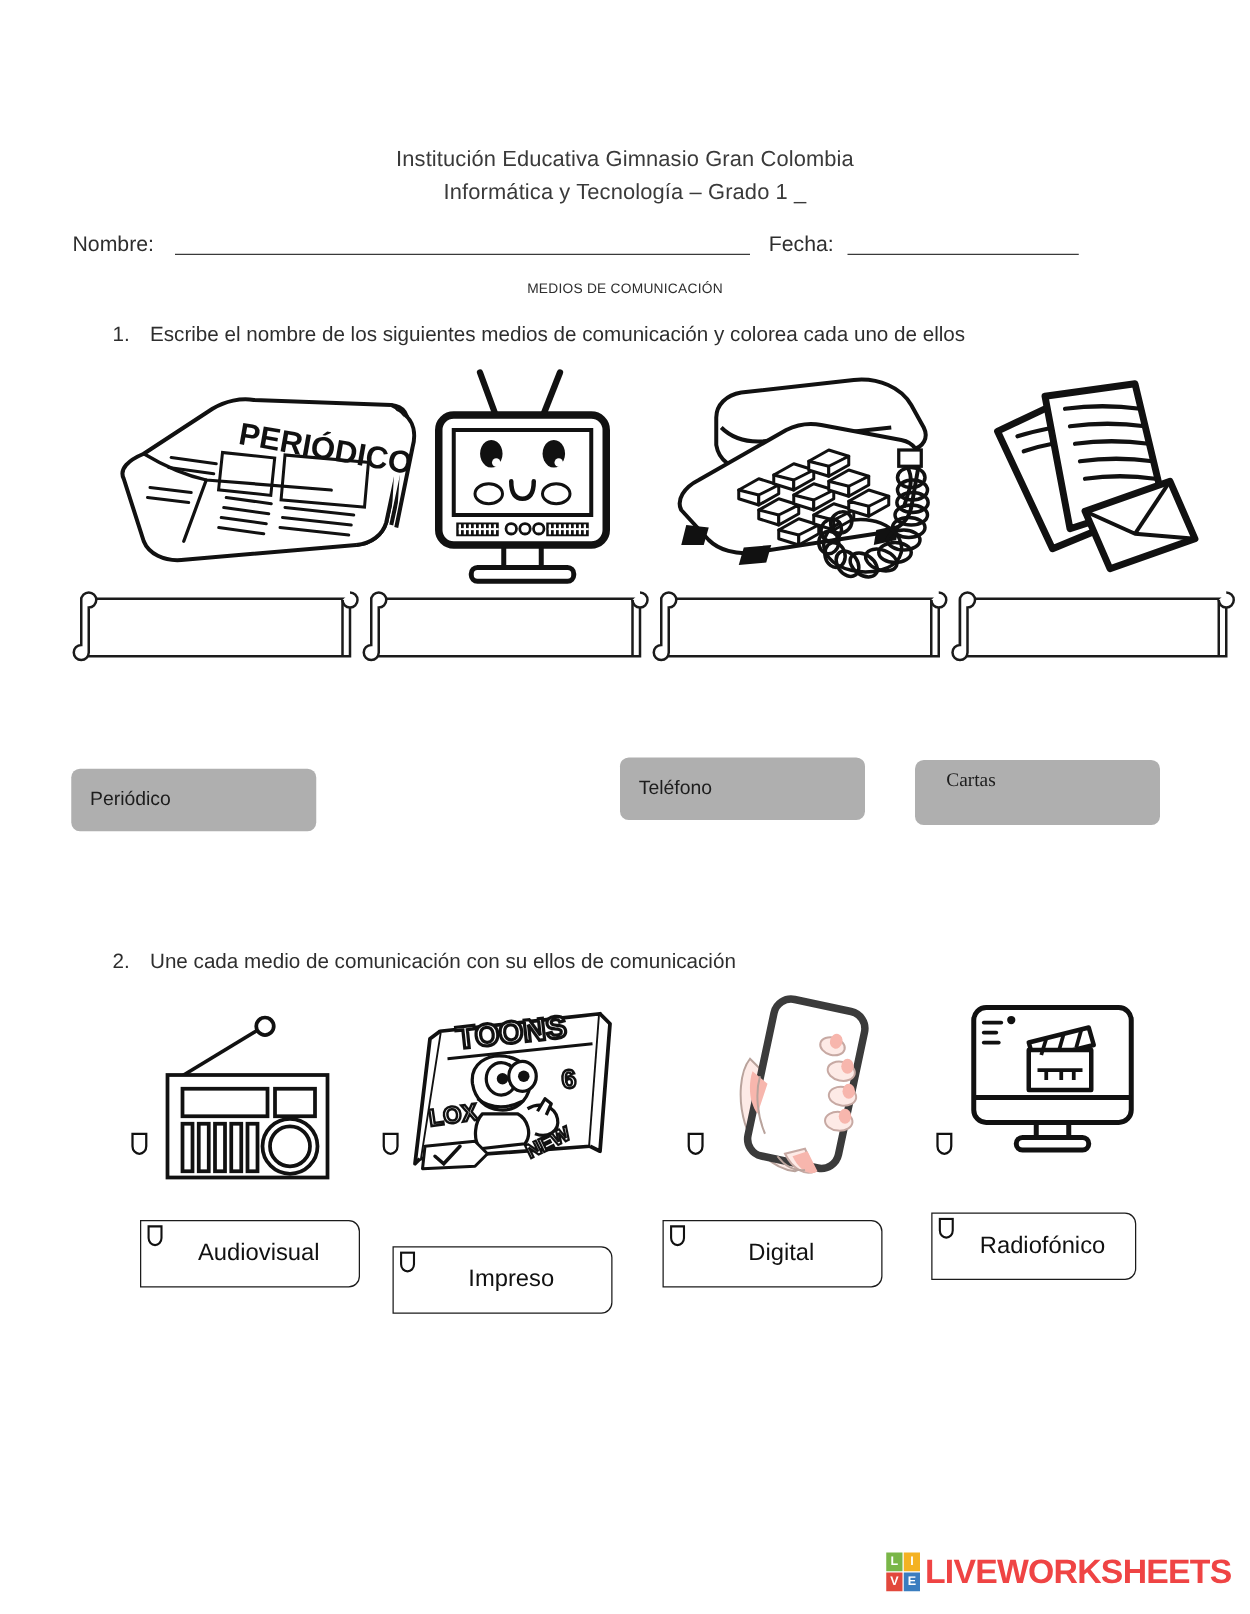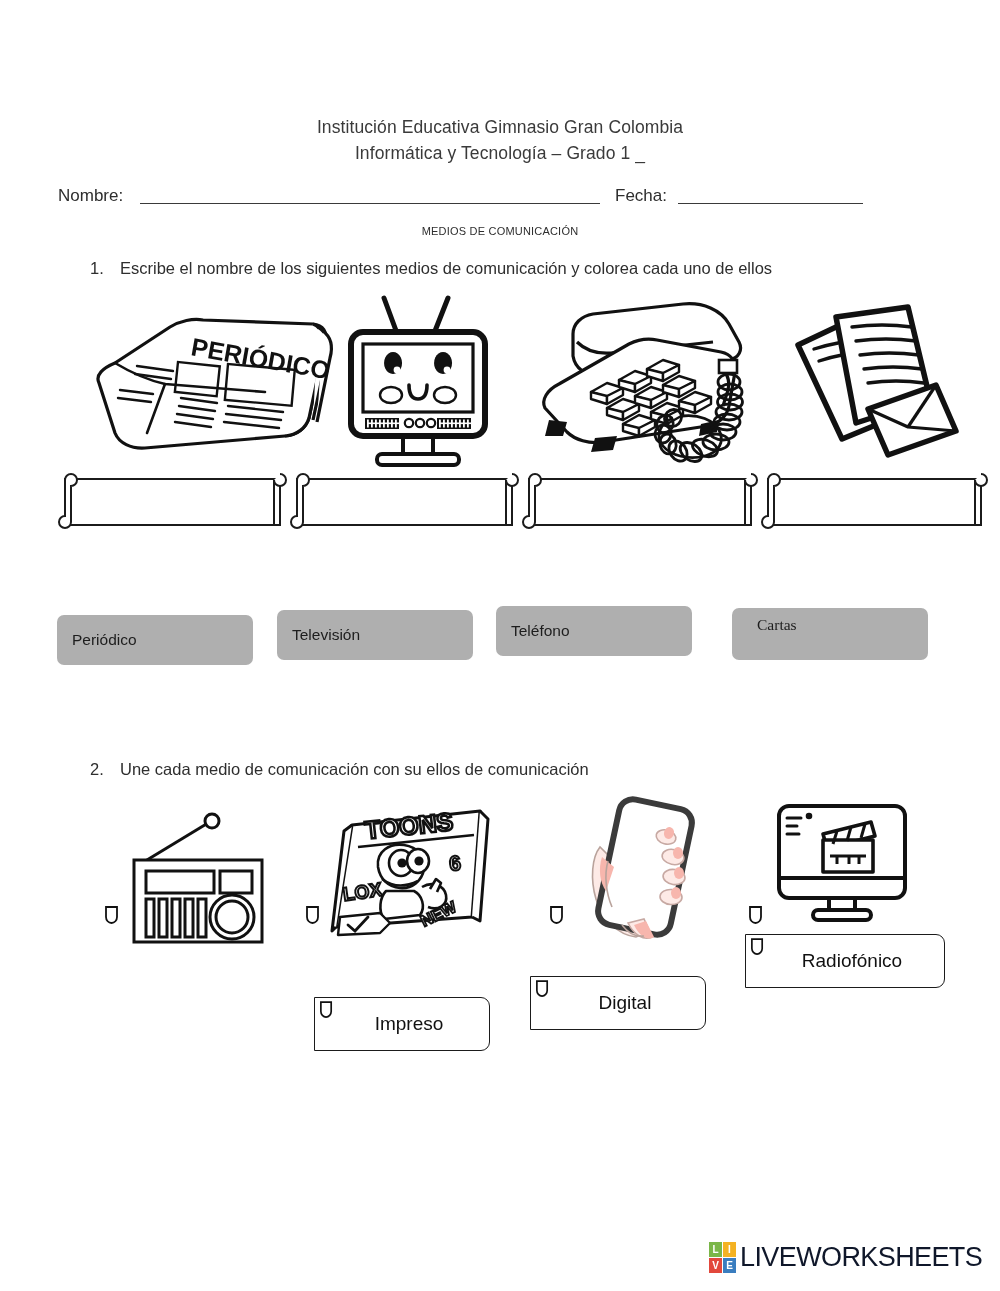--- a/index.html
+++ b/index.html
@@ -142,22 +142,22 @@
     display: flex;
     align-items: center;
     justify-content: center;
     font-size: 10px;
     font-weight: bold;
     color: #ffffff;
     font-family: "Liberation Sans", sans-serif;
   }
   .logo-word {
     font-size: 27px;
-    font-weight: normal;
-    color: #0f172a;
+    font-weight: bold;
+    color: #ef4444;
     letter-spacing: -0.6px;
     font-family: "Liberation Sans", sans-serif;
   }
 </style>
 </head>
 <body>
 
 <div id="page">
 
   <div class="header">
@@ -397,23 +397,20 @@
       <rect x="10" y="9" width="213" height="46" fill="#fff" stroke="#1b1b1b" stroke-width="2"></rect>
       <path d="M10 10 a6 6 0 1 1 6 6 l0 36 a6 6 0 1 1 -6 -6Z" fill="#fff" stroke="#1b1b1b" stroke-width="2"></path>
       <path d="M223 4 a6 6 0 1 1 -6 6 l0 0" fill="#fff" stroke="#1b1b1b" stroke-width="2"></path>
       <path d="M217 10 l0 44" fill="none" stroke="#1b1b1b" stroke-width="2"></path>
     </svg>
   </div>
 
   <div class="chip" style="left:57px;  top:615px; width:196px; height:50px;">
     <span>Periódico</span>
   </div>
-  <div class="chip" style="left:277px; top:610px; width:196px; height:50px;">
-    <span>Televisión</span>
-  </div>
   <div class="chip" style="left:496px; top:606px; width:196px; height:50px;">
     <span>Teléfono</span>
   </div>
   <div class="chip" style="left:732px; top:608px; width:196px; height:52px; padding-left:25px;font-family:Liberation Serif, serif;">
     <span style="align-self:flex-start; margin-top:8px;">Cartas</span>
   </div>
 
   <div class="q-number" style="left:90px; top:760px;">2.</div>
   <div class="q-text" style="left:120px; top:760px;">Une cada medio de comunicación con su ellos de comunicación</div>
 
@@ -554,40 +551,48 @@
         <line x1="92" y1="58" x2="92" y2="66"></line>
       </g>
     </svg>
   </div>
   <div class="dropicon-free" style="left:748px; top:905px;">
     <svg width="16" height="20" viewBox="0 0 16 20">
         <path d="M2 2 L13 2 L13 12 A5.5 6 0 1 1 2 12Z" fill="#fff" stroke="#111" stroke-width="1.8"></path>
       </svg>
   </div>
 
+  <div class="matchbox" style="left:112px; top:976px; width:176px; height:54px;">
+    <span class="dropicon">
+      <svg width="15" height="19" viewBox="0 0 16 20">
+          <path d="M2 1 L13 1 L13 11 A5.5 6 0 1 1 2 11Z" fill="#fff" stroke="#111" stroke-width="1.8"></path>
+        </svg>
+    </span>
+    <span class="mlabel">Audiovisual</span>
+  </div>
 
   <div class="matchbox" style="left:314px; top:976px; width:176px; height:54px;margin-top:21px;">
     <span class="dropicon">
       <svg width="15" height="19" viewBox="0 0 16 20">
           <path d="M2 1 L13 1 L13 11 A5.5 6 0 1 1 2 11Z" fill="#fff" stroke="#111" stroke-width="1.8"></path>
         </svg>
     </span>
     <span class="mlabel">Impreso</span>
   </div>
 
   <div class="matchbox" style="left:530px; top:976px; width:176px; height:54px;">
     <span class="dropicon">
       <svg width="15" height="19" viewBox="0 0 16 20">
           <path d="M2 1 L13 1 L13 11 A5.5 6 0 1 1 2 11Z" fill="#fff" stroke="#111" stroke-width="1.8"></path>
         </svg>
     </span>
     <span class="mlabel">Digital</span>
   </div>
 
-  <div class="matchbox" style="left:745px; top:934px; width:200px; height:54px;">
+  <div class="matchbox" style="left:745px; top:970px; width:164px; height:54px;">
     <span class="dropicon">
       <svg width="15" height="19" viewBox="0 0 16 20">
           <path d="M2 1 L13 1 L13 11 A5.5 6 0 1 1 2 11Z" fill="#fff" stroke="#111" stroke-width="1.8"></path>
         </svg>
     </span>
     <span class="mlabel">Radiofónico</span>
   </div>
 
   <div class="logo">
     <span class="logo-blocks">

